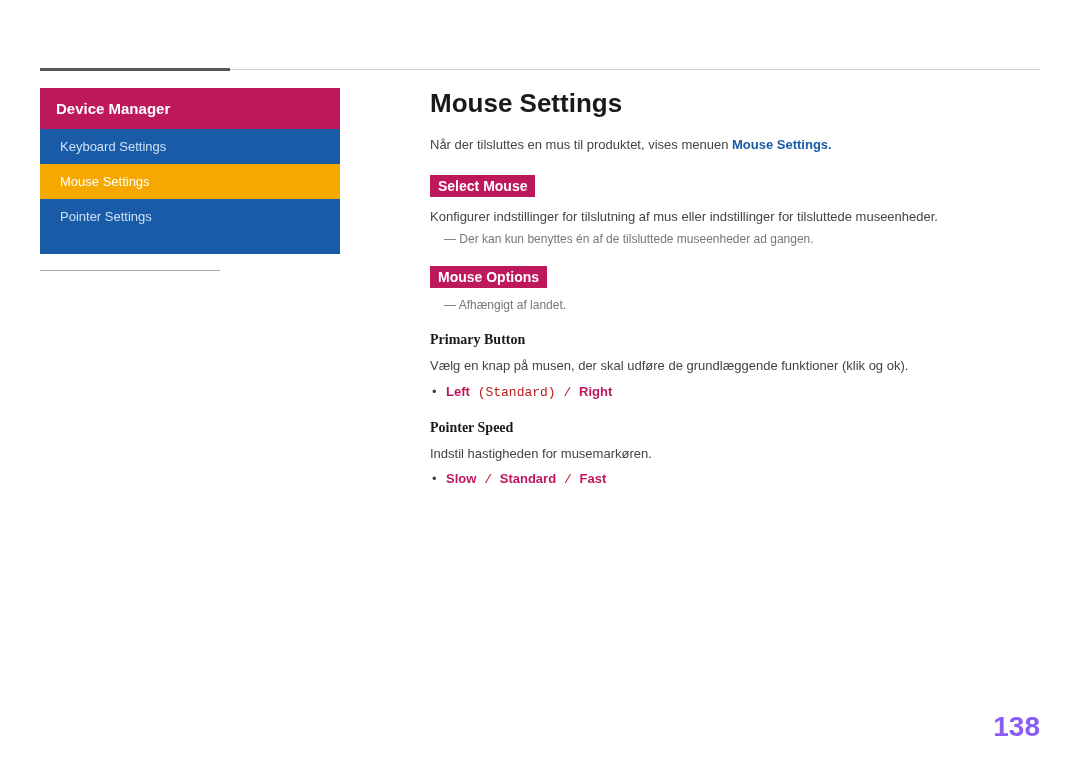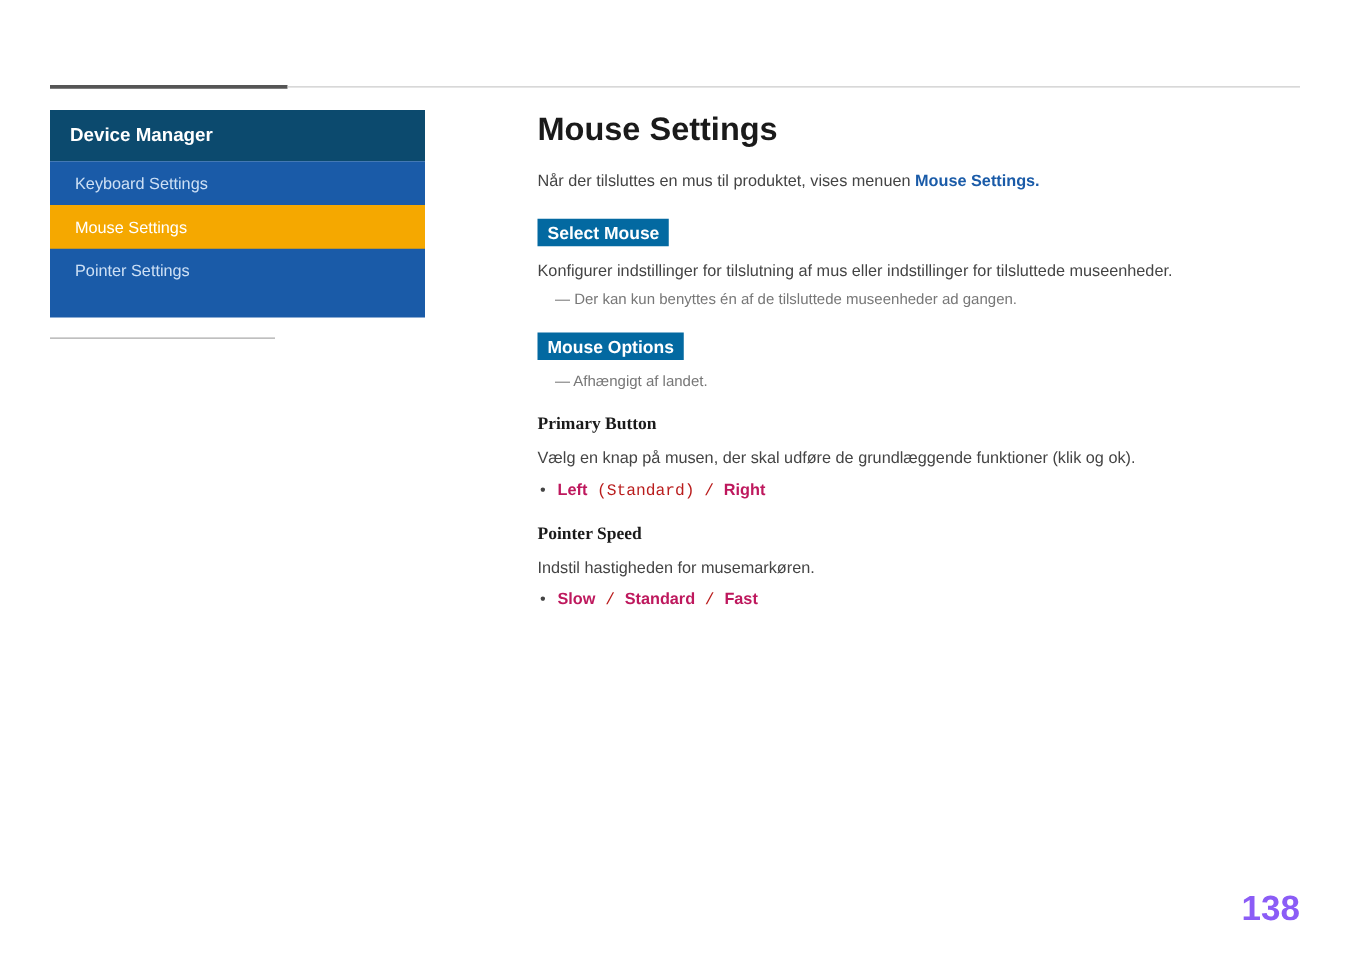--- a/index.html
+++ b/index.html
@@ -36,21 +36,21 @@
 
     
     .sidebar {
       position: absolute;
       top: 88px;
       left: 40px;
       width: 300px;
     }
 
     .sidebar-header {
-      background: #0c4a6e;
+      background: #be185d;
       padding: 12px 16px;
       color: #ffffff;
       font-size: 15px;
       font-weight: bold;
     }
 
     .sidebar-menu {
       background: #1a5ba8;
       padding-bottom: 20px;
     }
@@ -109,21 +109,21 @@
       line-height: 1.5;
     }
 
     .intro-text .highlight-link {
       color: #1a5ba8;
       font-weight: bold;
     }
 
     .section-heading {
       display: inline-block;
-      background: #0369a1;
+      background: #be185d;
       color: #ffffff;
       font-size: 14px;
       font-weight: bold;
       padding: 3px 8px;
       margin-bottom: 10px;
     }
 
     .section-desc {
       font-size: 13px;
       color: #444;

